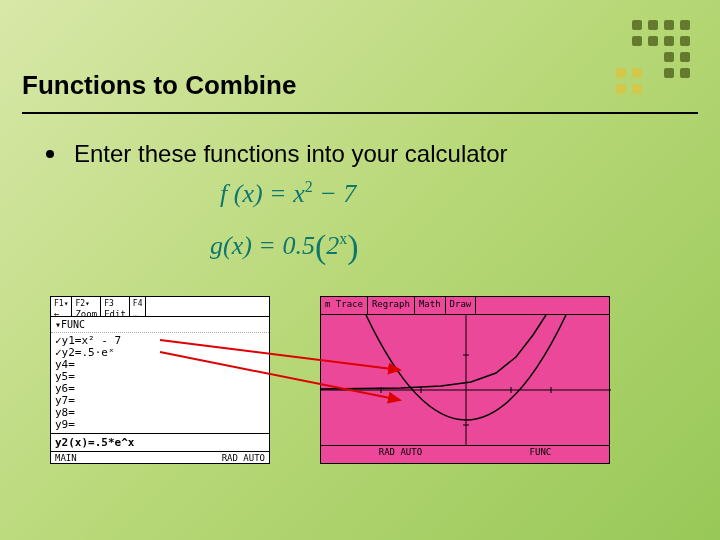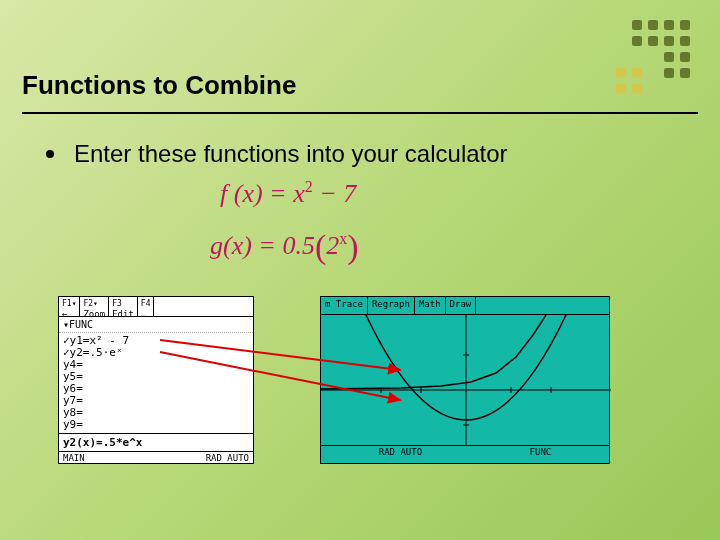--- a/index.html
+++ b/index.html
@@ -53,31 +53,31 @@
   }
   .bullet-text {
     font-size: 24px;
     color: #000;
   }
   .eq {
     position: absolute;
     font-family: 'Times New Roman', serif;
     font-size: 26px;
     font-style: italic;
-    color: #be185d;
+    color: #0f766e;
   }
   .eq1 { top: 178px; left: 220px; }
   .eq2 { top: 228px; left: 210px; }
   .sup { font-size: 16px; vertical-align: super; font-style: normal; }
   .paren { font-size: 34px; font-style: normal; vertical-align: -4px; }
   .calc-left {
     position: absolute;
     top: 296px;
-    left: 58px;
-    width: 196px;
+    left: 50px;
+    width: 220px;
     height: 168px;
     background: #fff;
     border: 1px solid #000;
     font-family: monospace;
     font-size: 11px;
   }
   .calc-left .menubar {
     display: flex;
     border-bottom: 1px solid #000;
     height: 20px;
@@ -110,21 +110,21 @@
     border-top: 1px solid #000;
     padding: 1px 4px;
     font-size: 9px;
   }
   .calc-right {
     position: absolute;
     top: 296px;
     left: 320px;
     width: 290px;
     height: 168px;
-    background: #14b8a6;
+    background: #ec4899;
     border: 1px solid #000;
     font-family: monospace;
     font-size: 10px;
   }
   .calc-right .menubar {
     display: flex;
     border-bottom: 1px solid #000;
     height: 18px;
   }
   .calc-right .mbtn {

